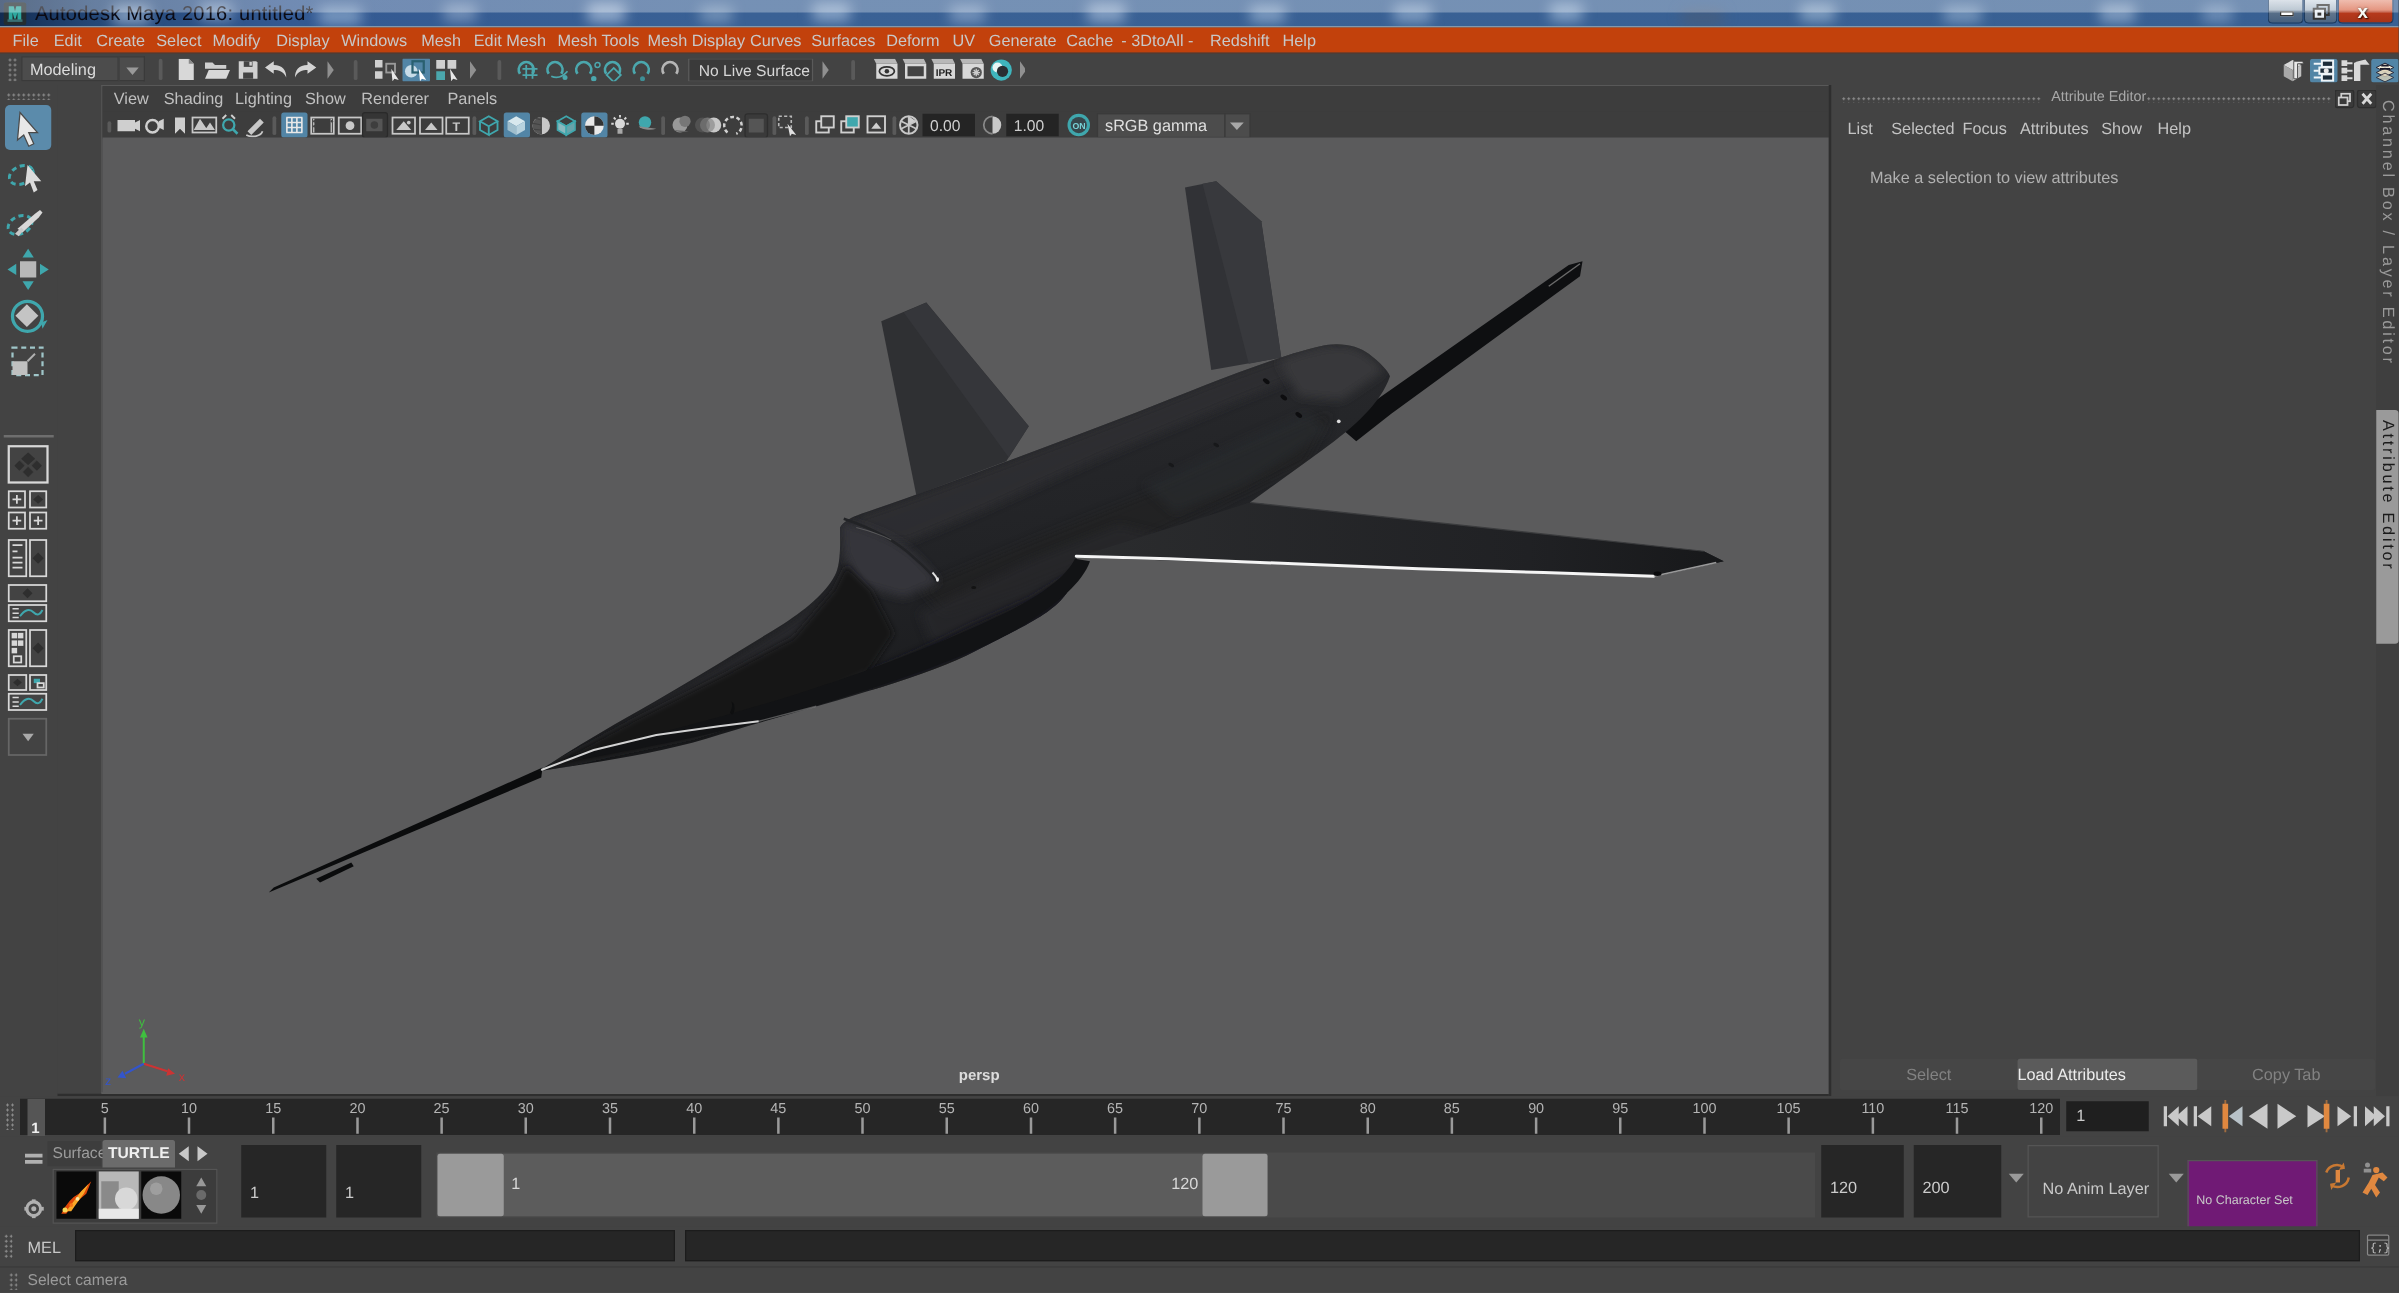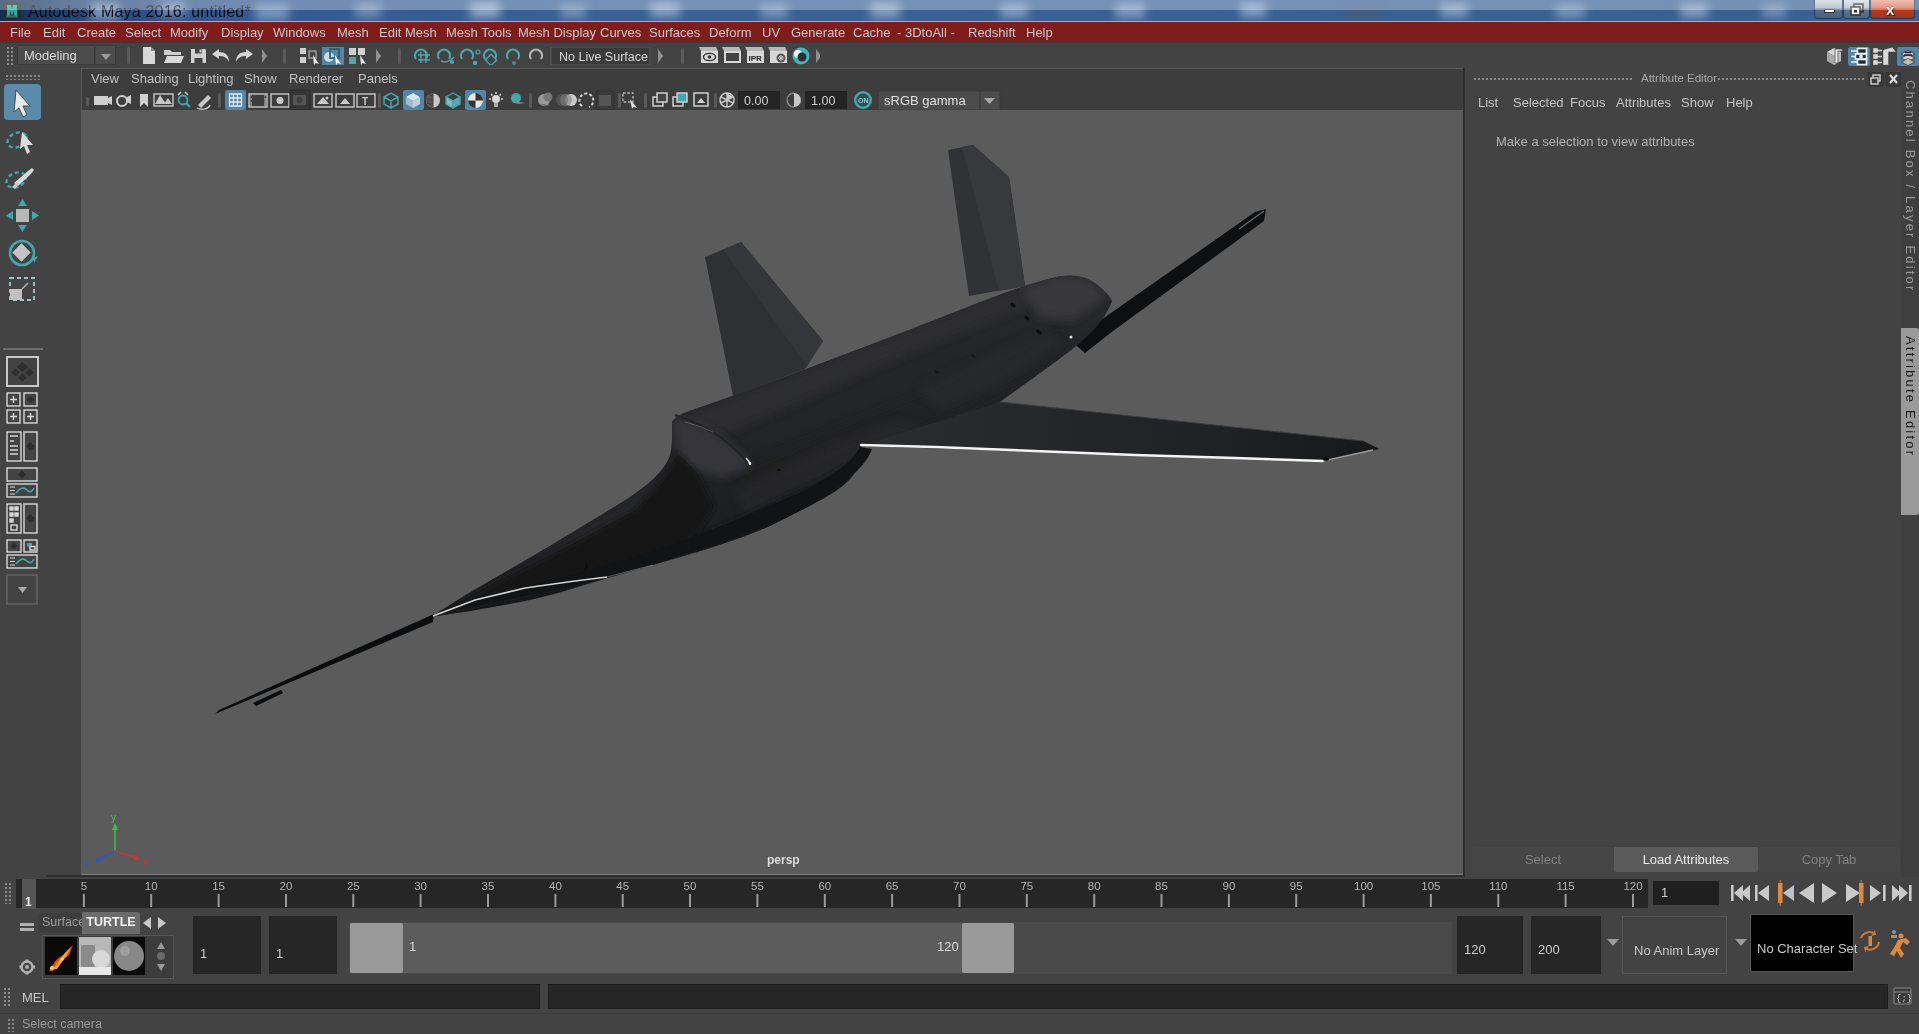--- a/index.html
+++ b/index.html
@@ -22,21 +22,21 @@
     border-top:none; border-radius:0 0 4px 4px; }
   #btnmin { left:1814px; width:29px;
     background:linear-gradient(#cdd6e0 0%,#9fb0c0 45%,#5a708a 50%,#46607e); }
   #btnmax { left:1843px; width:27px;
     background:linear-gradient(#d4dde6 0%,#a8b8c8 45%,#64788f 50%,#4d6683); }
   #btnclose { left:1870px; width:45px;
     background:linear-gradient(#e8a08c 0%,#d9684a 45%,#b93a1d 50%,#a63317); }
   .glyph { position:absolute; color:#fff; font-weight:bold; }
 
   
-  #menubar { left:0; top:22px; width:1919px; height:21px; background:#7f1d1d;
+  #menubar { left:0; top:22px; width:1919px; height:21px; background:#c2410c;
     border-bottom:1px solid #383838; }
   #menubar span { position:absolute; top:3px; font-size:13px; color:#c8c8c8; }
 
   
   #toolbar { left:0; top:43px; width:1919px; height:25px; background:#434343; }
 
   
   #toolbox { left:0; top:68px; width:46px; height:809px; background:#434343; }
   #vppanel { left:46px; top:68px; width:1417px; height:807px; background:#3d3d3d;
     border:1px solid #7c7c7c; border-left-color:#585858; border-top-color:#585858;margin-left:35px; }
@@ -649,21 +649,21 @@
     <div class="abs" id="aemenus" style="left:0;top:27px;width:437px;height:18px;">
       <span style="left:13px">List</span>
       <span style="left:48px">Selected</span>
       <span style="left:105px">Focus</span>
       <span style="left:151px">Attributes</span>
       <span style="left:216px">Show</span>
       <span style="left:261px">Help</span>
     </div>
     <div class="abs" style="left:31px;top:66px;font-size:13px;color:#b0b0b0;">Make a selection to view attributes</div>
     <div class="abs" style="left:7px;top:779px;width:142px;height:25px;background:#464646;border-radius:2px;color:#828282;font-size:13px;text-align:center;padding-top:5px;">Select</div>
-    <div class="abs" style="left:149px;top:779px;width:144px;height:25px;background:#5b5b5b;border-radius:2px;color:#ececec;font-size:13px;text-align:center;padding-top:5px;">Load Attributes</div>
+    <div class="abs" style="left:149px;top:779px;width:144px;height:25px;background:#5b5b5b;border-radius:2px;color:#ececec;font-size:13px;padding-top:5px;">Load Attributes</div>
     <div class="abs" style="left:293px;top:779px;width:142px;height:25px;background:#464646;border-radius:2px;color:#828282;font-size:13px;text-align:center;padding-top:5px;">Copy Tab</div>
   </div>
   <div class="abs" id="tabstrip">
     <div class="vtext" style="left:2px;top:12px;">Channel Box / Layer Editor</div>
     <div class="abs" style="left:0;top:260px;width:18px;height:187px;background:#9a9a9a;border-radius:0 3px 3px 0;">
       <div class="vtext" style="left:2px;top:8px;color:#1a1a1a;">Attribute Editor</div>
     </div>
   </div>
   <div class="abs" style="left:46px;top:875px;width:1417px;height:2px;background:#2e2e2e;"></div>
   <div class="abs" id="timerow">
@@ -791,21 +791,21 @@
       <div class="abs" style="left:1px;top:1px;width:53px;height:50px;background:#9a9a9a;border-radius:2px;"></div>
       <div class="abs" style="left:613px;top:1px;width:52px;height:50px;background:#9a9a9a;border-radius:2px;"></div>
       <div class="abs" style="left:60px;top:17px;font-size:13px;color:#d8d8d8;">1</div>
       <div class="abs" style="left:588px;top:17px;font-size:13px;color:#d8d8d8;">120</div>
     </div>
     <div class="field" style="left:1457px;top:7px;width:66px;height:58px;font-size:13px;padding:26px 0 0 7px;border:none;background:#262626;">120</div>
     <div class="field" style="left:1531px;top:7px;width:70px;height:58px;font-size:13px;padding:26px 0 0 7px;border:none;background:#262626;">200</div>
     <div class="abs" style="left:1607px;top:30px;width:0;height:0;border-top:7px solid #9a9a9a;border-left:6px solid transparent;border-right:6px solid transparent;"></div>
     <div class="abs" style="left:1622px;top:7px;width:105px;height:58px;background:#434343;border:1px solid #555;color:#c8c8c8;font-size:13px;padding:26px 0 0 11px;white-space:nowrap;">No Anim Layer</div>
     <div class="abs" style="left:1735px;top:30px;width:0;height:0;border-top:7px solid #9a9a9a;border-left:6px solid transparent;border-right:6px solid transparent;"></div>
-    <div class="abs" style="left:1750px;top:5px;width:104px;height:58px;background:#000000;border:1px solid #555;color:#c8c8c8;font-size:13px;padding:26px 0 0 6px;white-space:nowrap;">No Character Set</div>
+    <div class="abs" style="left:1750px;top:19px;width:104px;height:58px;background:#701a75;border:1px solid #555;color:#c8c8c8;font-size:10px;padding:26px 0 0 6px;white-space:nowrap;">No Character Set</div>
     <svg width="60" height="36" viewBox="0 0 60 36" style="position:absolute;left:1858px;top:19px">
       <g fill="none" stroke="#c87832" stroke-width="2">
         <path d="M3 10 A 9 9 0 0 1 17 6"></path>
           <path d="M21 14 A 9 9 0 0 1 7 20"></path>
         <path d="M17 2 L18 7 L13 8 Z" fill="#c87832" stroke="none"></path>
         <path d="M7 24 L6 19 L11 18 Z" fill="#c87832" stroke="none"></path>
       </g>
       <rect x="10.5" y="8" width="3.5" height="10" fill="#e08840"></rect>
       <g fill="#e08840">
         <circle cx="43" cy="8" r="2.5"></circle>

